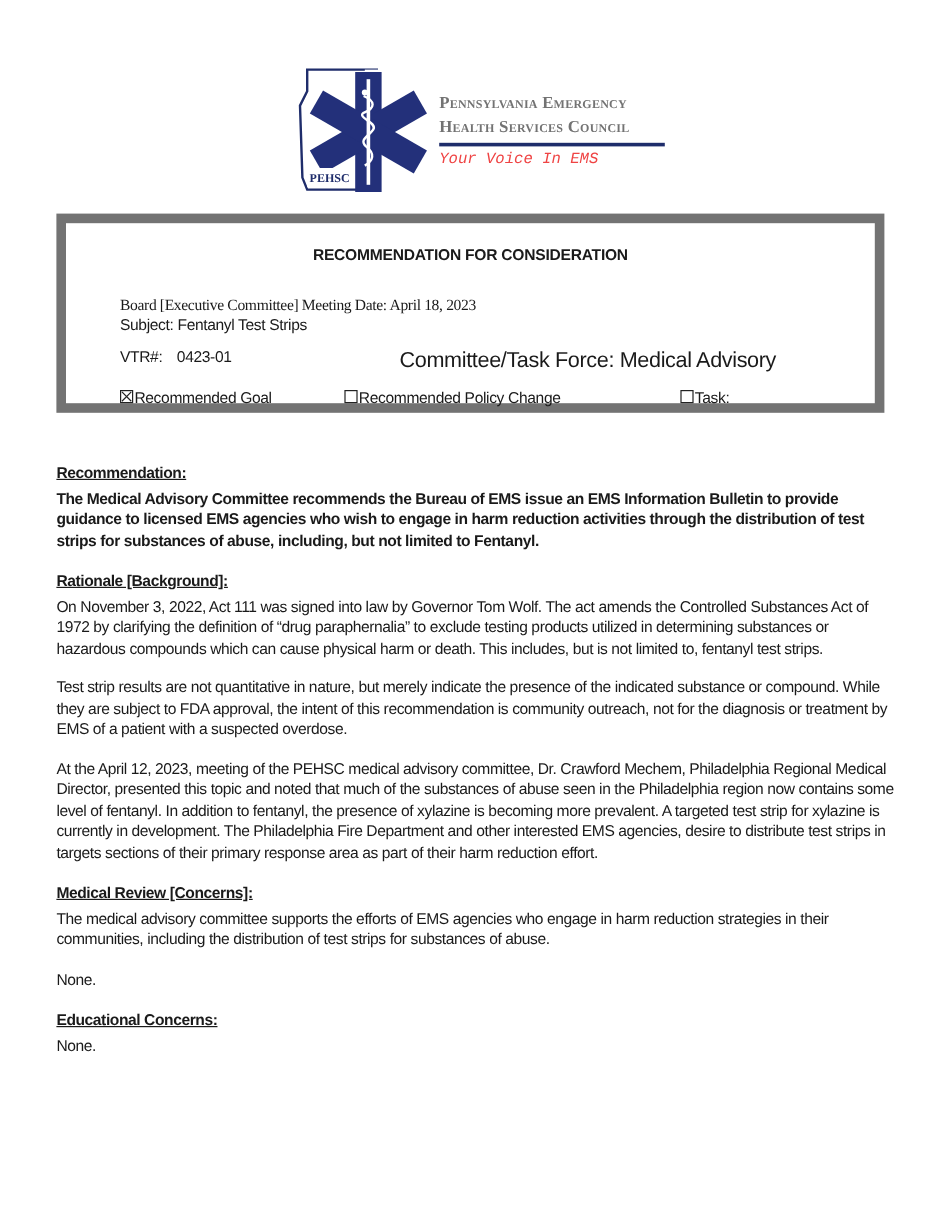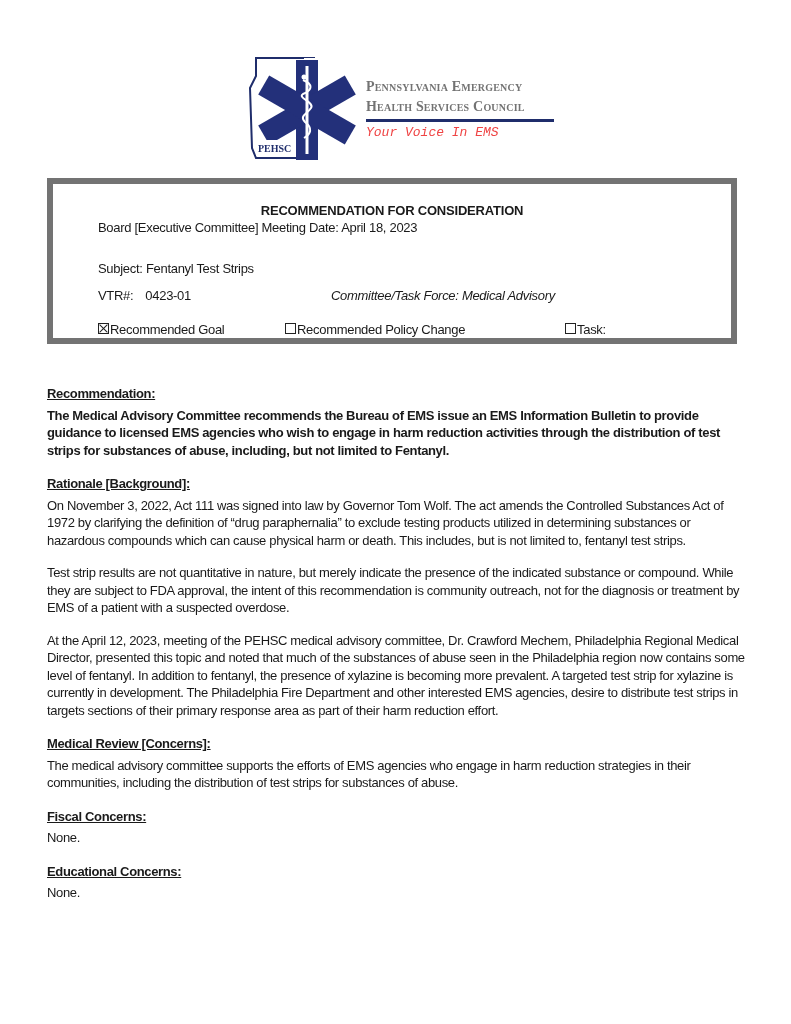--- a/index.html
+++ b/index.html
@@ -11,29 +11,29 @@
   .logo svg { position: absolute; left: 0; top: 0; }
   .logo-text { position: absolute; left: 124px; top: 25px; width: 200px; }
   .org-line { font-family: "Liberation Serif", serif; font-weight: bold; color: #737373;
               font-size: 14px; letter-spacing: 0.2px; font-variant: small-caps; line-height: 20px; white-space: nowrap; }
   .logo-rule { height: 3px; background: #1f2d6b; width: 188px; margin-top: 2px; }
   .tagline { font-family: Liberation Mono, monospace; font-style: italic; color: #ef4444;
              font-size: 13px; margin-top: 3px; }
 
   
   .rfc-box { position: absolute; left: 47px; top: 178px; width: 690px; height: 166px;
-             border: 6px solid #737373; box-sizing: border-box; }
+             border: 8px solid #737373; box-sizing: border-box; }
   .rfc-title { position: absolute; top: 19px; left: 0; right: 0; text-align: center;
                font-weight: bold; font-size: 13px; letter-spacing: -0.2px; }
   .rfc-line { position: absolute; left: 45px; font-size: 13px; letter-spacing: -0.3px; white-space: nowrap; }
-  .rfc-line.l1 { top: 36px; }
+  .rfc-line.l1 { top: 60px; font-family: Liberation Serif, serif; }
   .rfc-line.l2 { top: 77px; }
   .rfc-line.l3 { top: 104px; }
   .vtr-num { margin-left: 12px; }
-  .committee { position: absolute; left: 278px; top: 104px; font-size: 13px; letter-spacing: -0.3px; white-space: nowrap; font-style: italic; }
+  .committee { position: absolute; left: 278px; top: 104px; font-size: 18px; letter-spacing: -0.3px; white-space: nowrap; }
   .check { position: absolute; top: 138px; font-size: 13px; letter-spacing: -0.3px; white-space: nowrap; }
   .check.c1 { left: 45px; }
   .check.c2 { left: 232px; }
   .check.c3 { left: 512px; }
   .cb { display: inline-block; width: 9px; height: 9px; border: 1px solid #222; margin-right: 1px;
         position: relative; top: 0px; vertical-align: 0px; }
   .cb.checked::before, .cb.checked::after { content: ""; position: absolute; left: 4px; top: -1px; width: 1px; height: 11px; background: #222; }
   .cb.checked::before { transform: rotate(45deg); }
   .cb.checked::after { transform: rotate(-45deg); }
 
@@ -107,19 +107,18 @@
   <div class="gap-sm"></div>
   <p class="para">Test strip results are not quantitative in nature, but merely indicate the presence of the indicated substance or compound. While they are subject to FDA approval, the intent of this recommendation is community outreach, not for the diagnosis or treatment by EMS of a patient with a suspected overdose.</p>
   <div class="gap-sm"></div>
   <p class="para">At the April 12, 2023, meeting of the PEHSC medical advisory committee, Dr. Crawford Mechem, Philadelphia Regional Medical Director, presented this topic and noted that much of the substances of abuse seen in the Philadelphia region now contains some level of fentanyl. In addition to fentanyl, the presence of xylazine is becoming more prevalent. A targeted test strip for xylazine is currently in development. The Philadelphia Fire Department and other interested EMS agencies, desire to distribute test strips in targets sections of their primary response area as part of their harm reduction effort.</p>
 
   <div class="gap-md"></div>
   <div class="sec-head">Medical Review [Concerns]:</div>
   <p class="para">The medical advisory committee supports the efforts of EMS agencies who engage in harm reduction strategies in their communities, including the distribution of test strips for substances of abuse.</p>
 
   <div class="gap-md"></div>
-  <div class="sec-head">Fiscal Concerns:</div>
   <p class="para">None.</p>
 
   <div class="gap-md"></div>
   <div class="sec-head">Educational Concerns:</div>
   <p class="para">None.</p>
 </div>
 
 </body></html>

